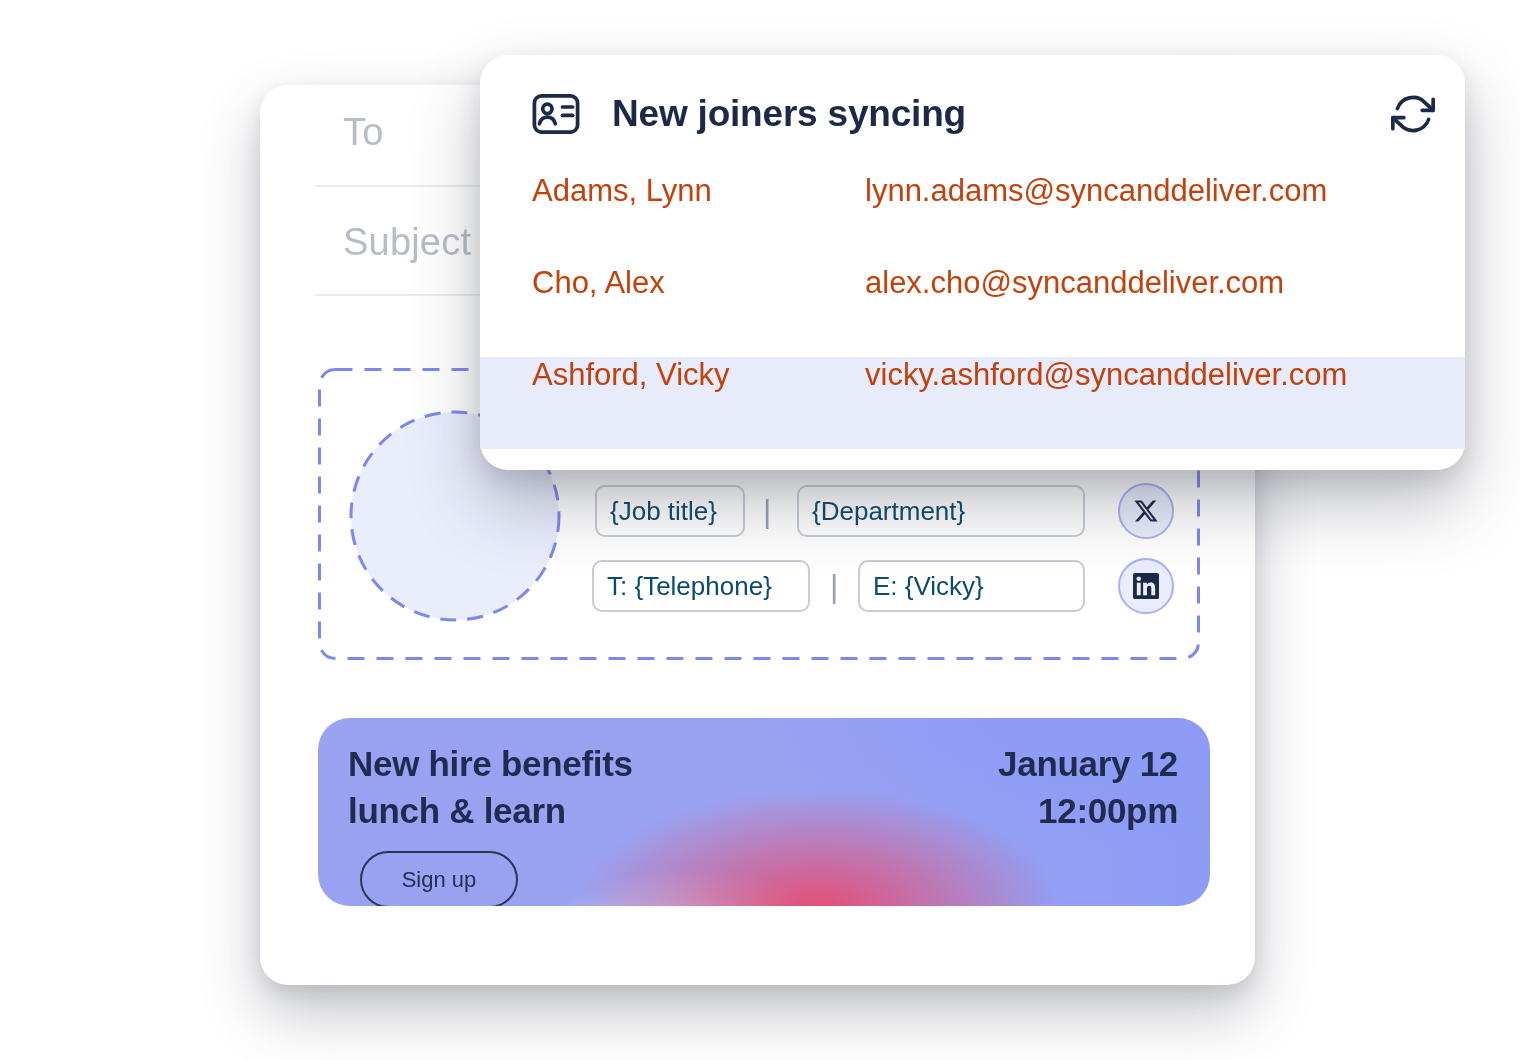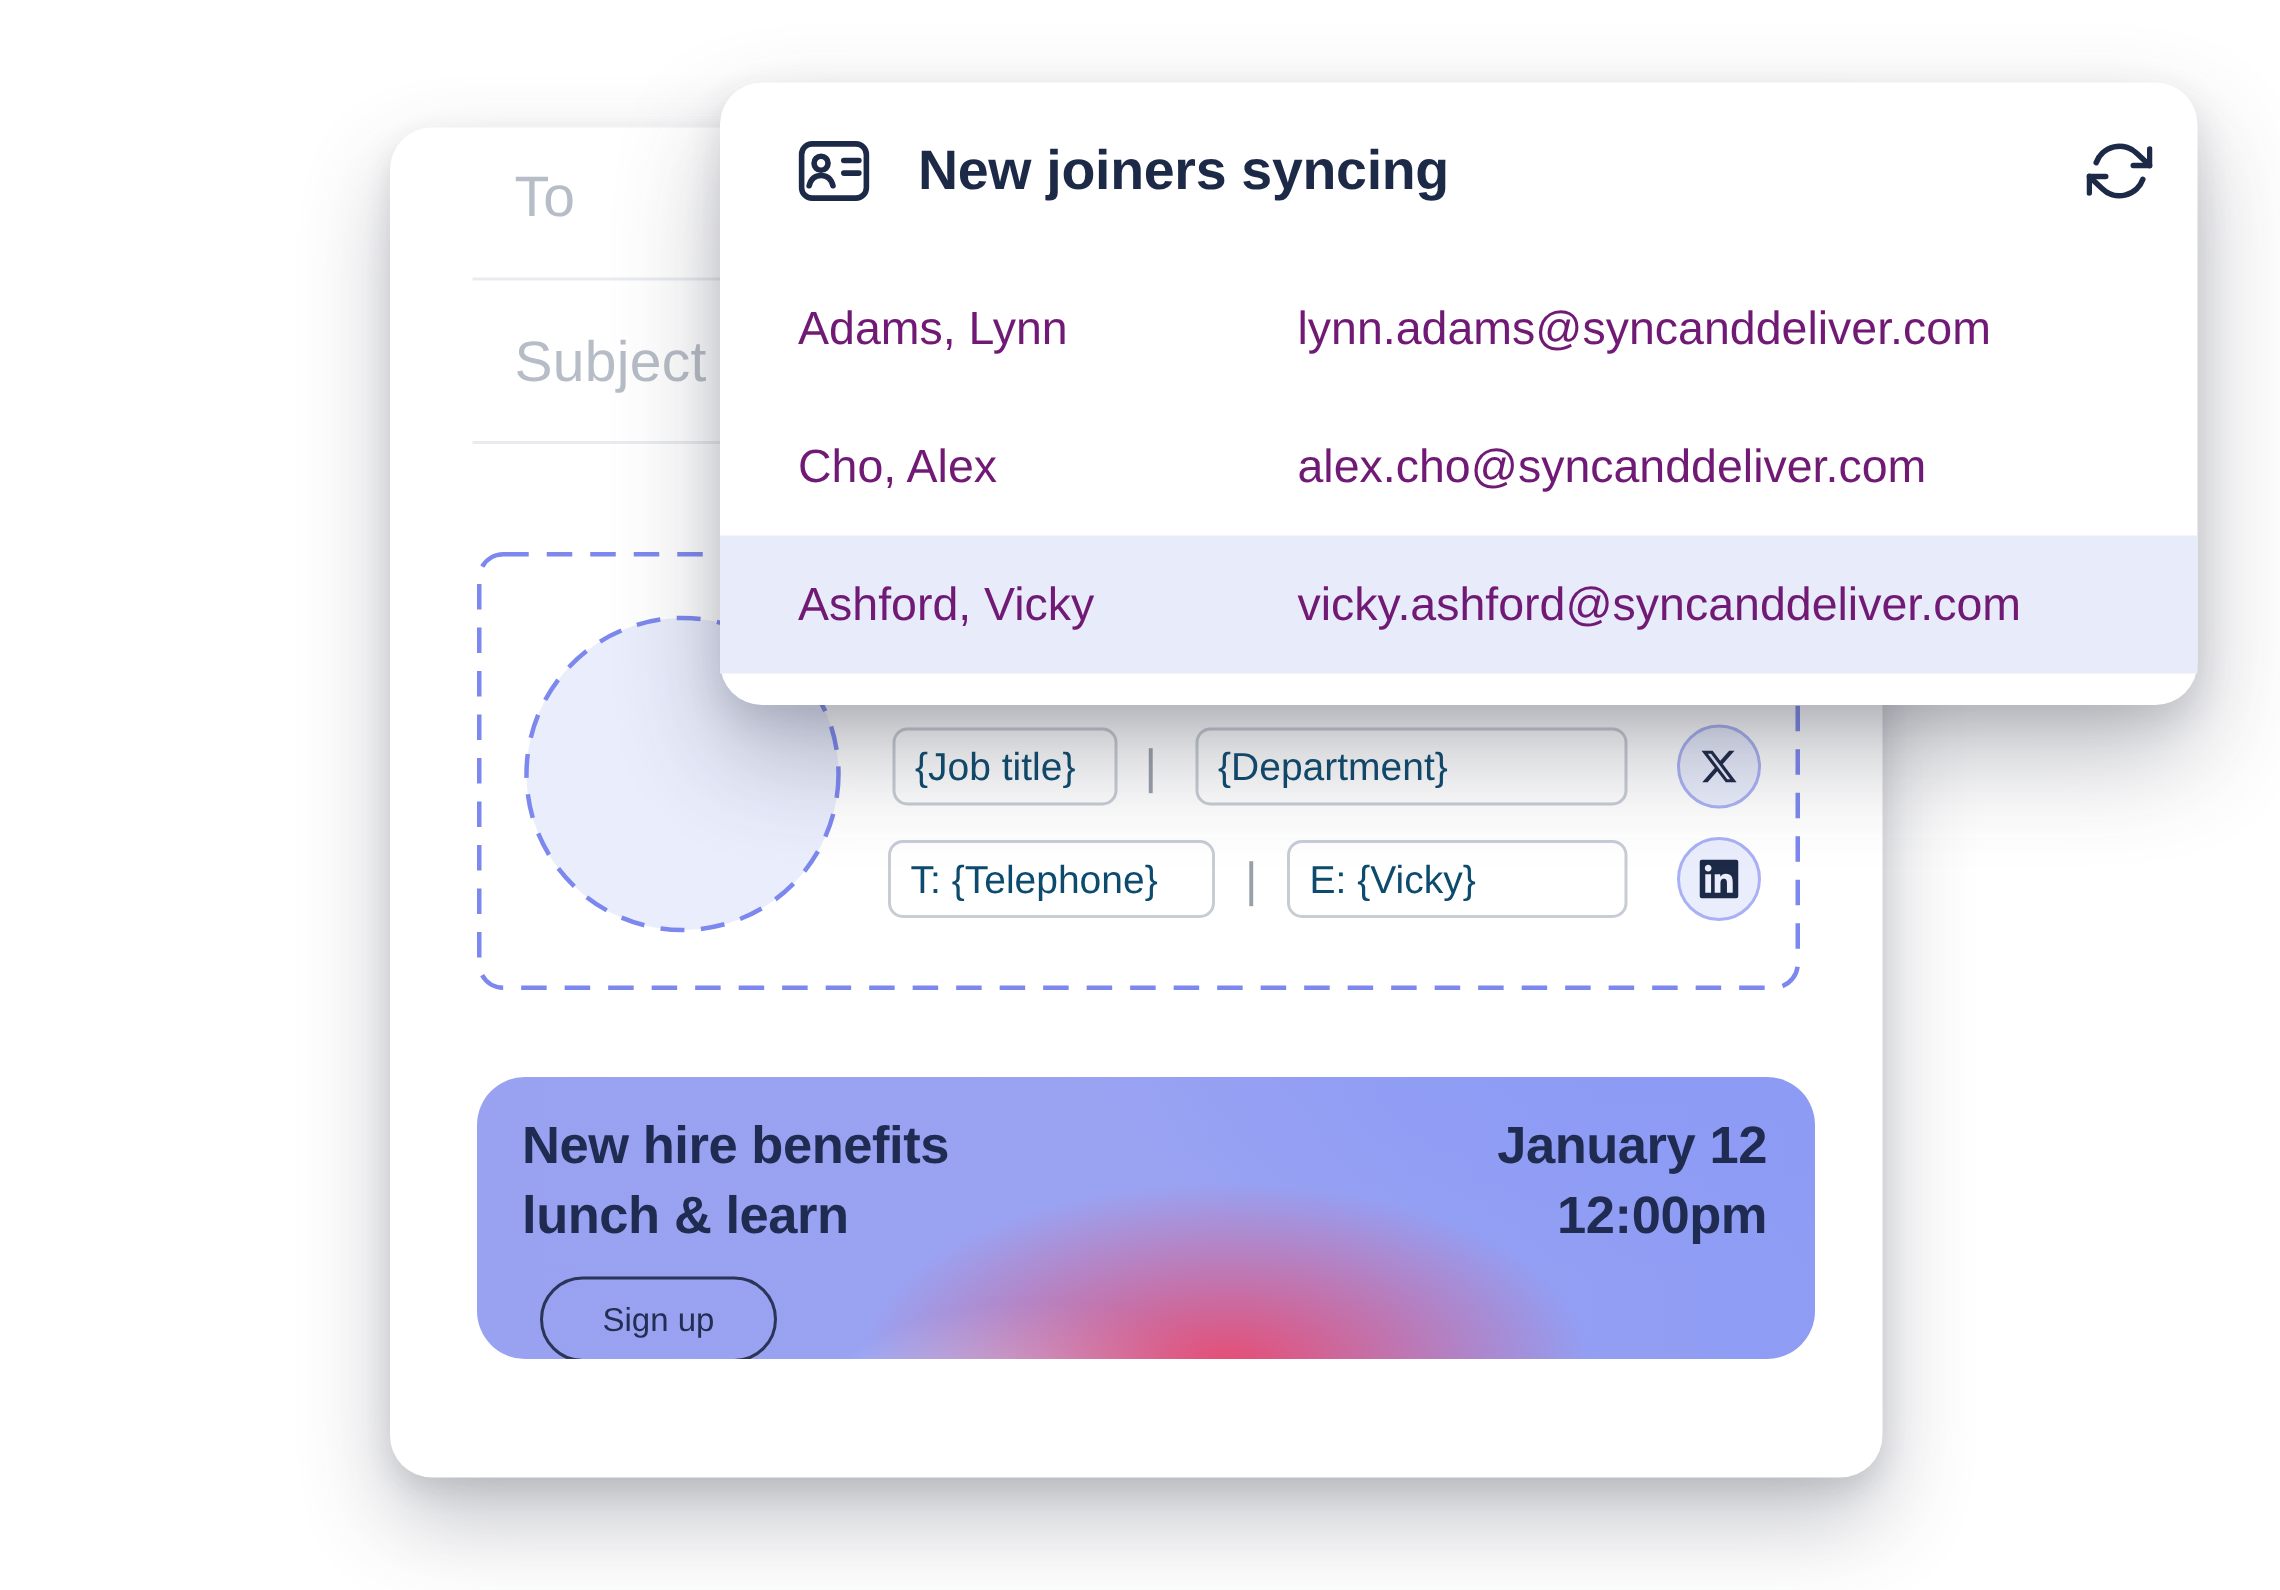--- a/index.html
+++ b/index.html
@@ -82,22 +82,22 @@
   }
   .contact-icon { width:56px; height:56px; flex:0 0 auto; }
   .overlay-title {
     margin-left:28px; font-size:37px; font-weight:700; color:#1c2947;
     letter-spacing:-0.2px; flex:1;
   }
   .sync-icon { width:44px; height:44px; flex:0 0 auto; cursor:pointer; }
 
   .joiner-rows { position:absolute; left:0; right:0; top:118px; }
   .joiner-row {
-    height:92px; display:flex; align-items:center; padding-left:52px;
-    font-size:31px; color:#701a75; cursor:pointer;
+    height:92px; display:flex; padding-left:52px;
+    font-size:31px; color:#c2410c; cursor:pointer;
   }
   .joiner-row.highlight { background:#e7ebfa; }
   .joiner-name { width:333px; flex:0 0 auto; }
   .joiner-email { flex:1; }
 </style>
 </head>
 <body>
 
 <div class="stage">
 

